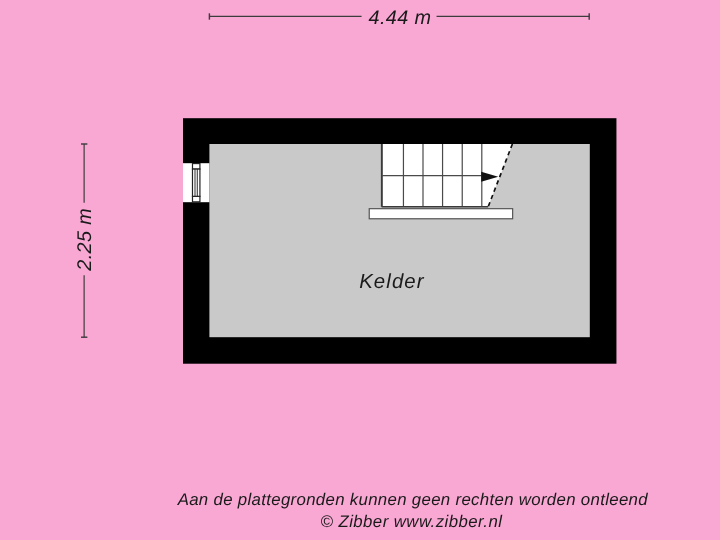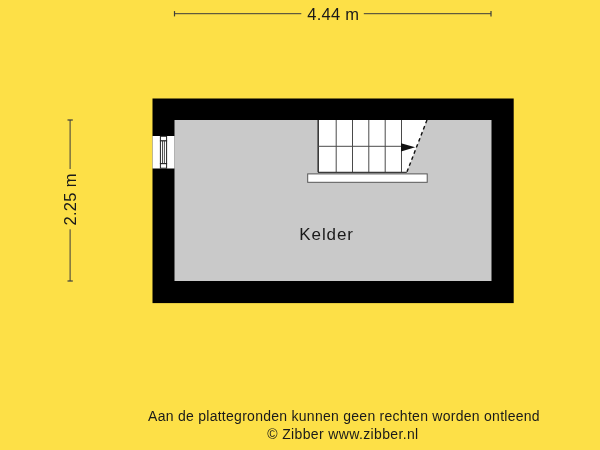--- a/index.html
+++ b/index.html
@@ -1,17 +1,17 @@
 <!DOCTYPE html>
 <html><head>
 <meta charset="utf-8">
 <style>
   html,body{margin:0;padding:0;background:#ffffff;}
-  .page{position:relative;width:600px;height:450px;background:#fde047;overflow:hidden;
-        font-family:"Liberation Sans", sans-serif;}
+  .page{position:relative;width:600px;height:450px;background:#f9a8d4;overflow:hidden;
+        font-family:"Liberation Sans", sans-serif;font-style:italic;}
   svg{position:absolute;left:0;top:0;}
   text{font-family:"Liberation Sans", sans-serif;fill:#1a1a1a;}
 </style>
 </head>
 <body>
 <div class="page">
 <svg width="600" height="450" viewBox="0 0 600 450">
 
   <g>
     <line x1="174.5" y1="13.7" x2="301.3" y2="13.7" stroke="#3c3c3c" stroke-width="1"></line>

